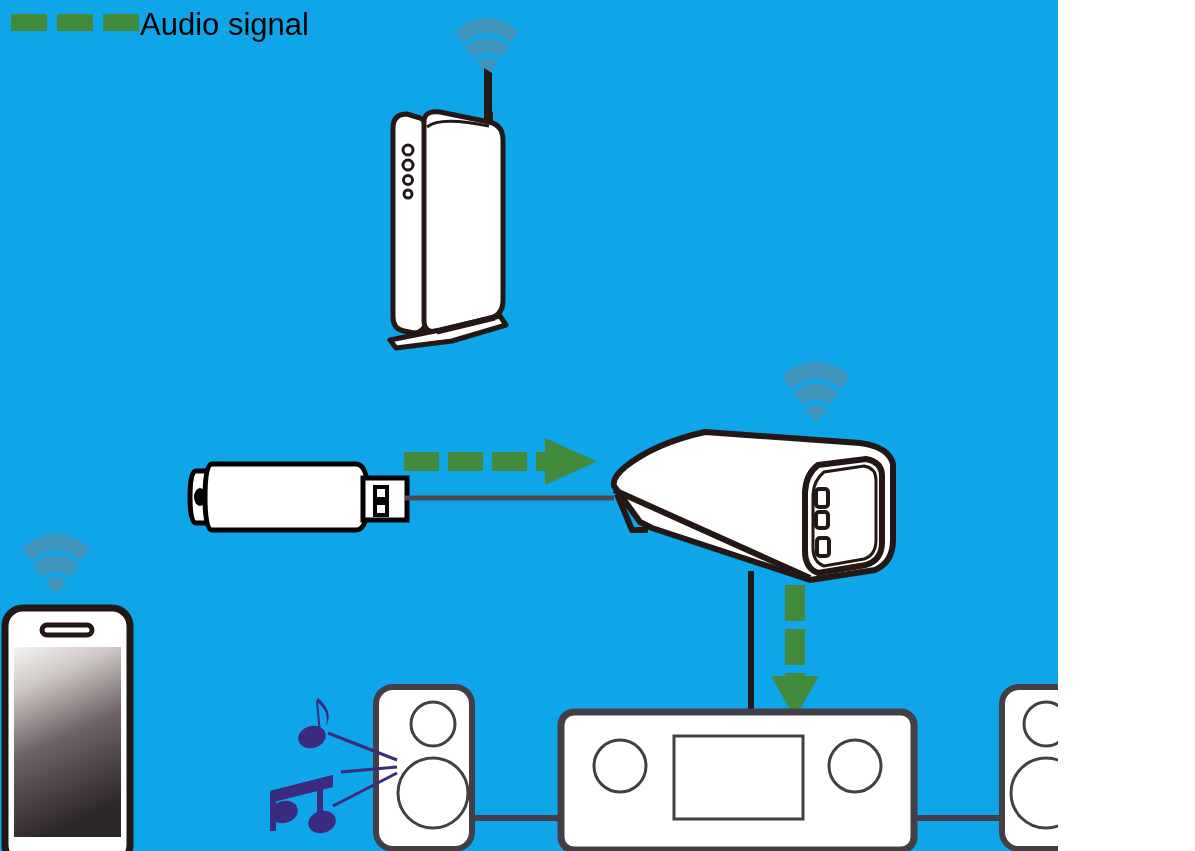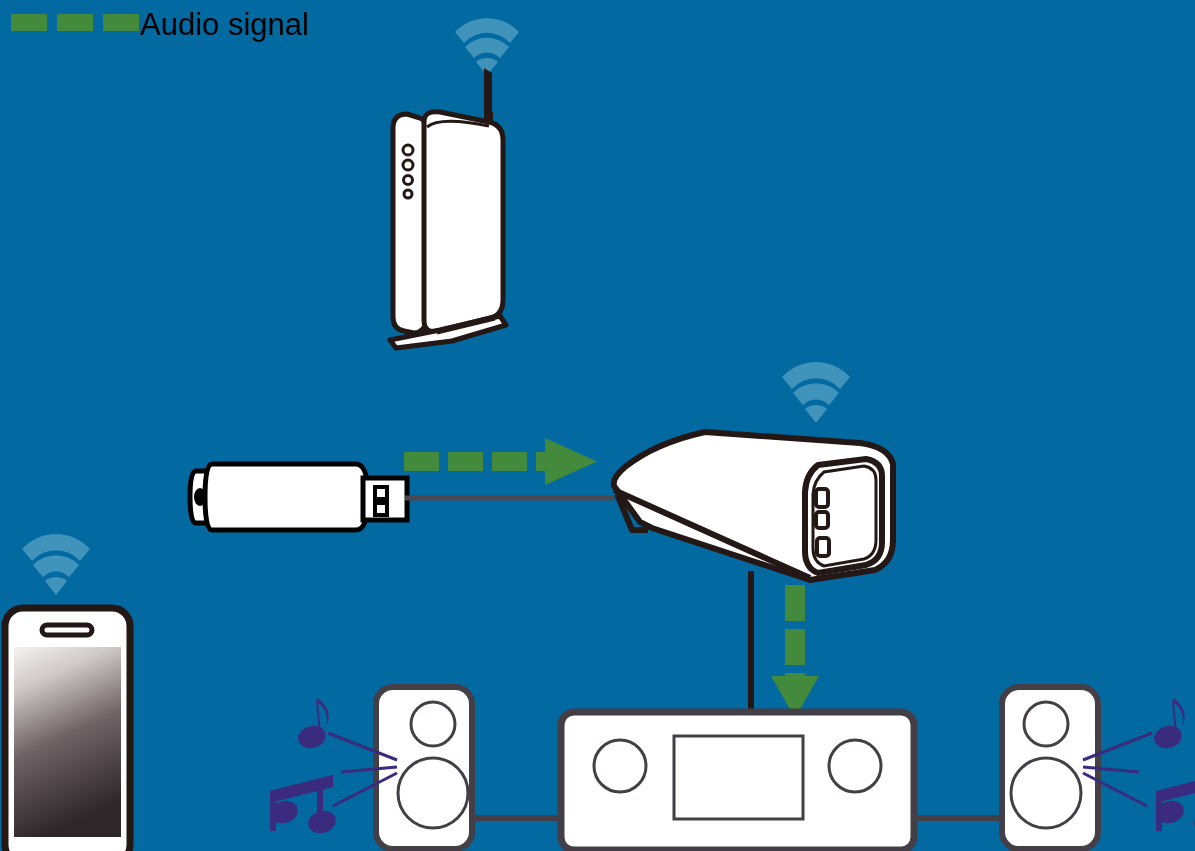--- a/index.html
+++ b/index.html
@@ -6,23 +6,23 @@
   html, body {
     margin: 0;
     padding: 0;
     background: #ffffff;
   }
   body {
     font-family: "Liberation Sans", sans-serif;
   }
   #canvas {
     position: relative;
-    width: 1195px;
+    width: 1058px;
     height: 851px;
-    background: #0369a1;
+    background: #0ea5e9;
     overflow: hidden;
   }
   #canvas svg {
     position: absolute;
     top: 0;
     left: 0;
     width: 1195px;
     height: 851px;
   }
   .legend-label {

